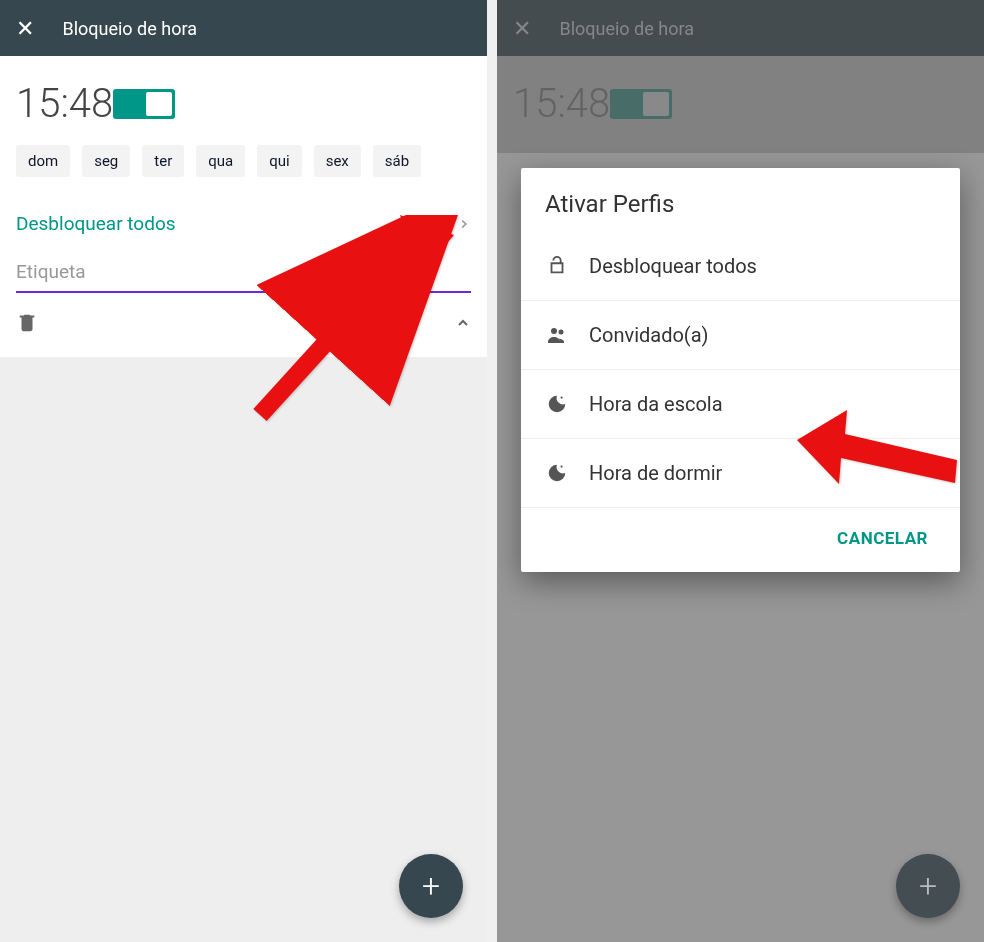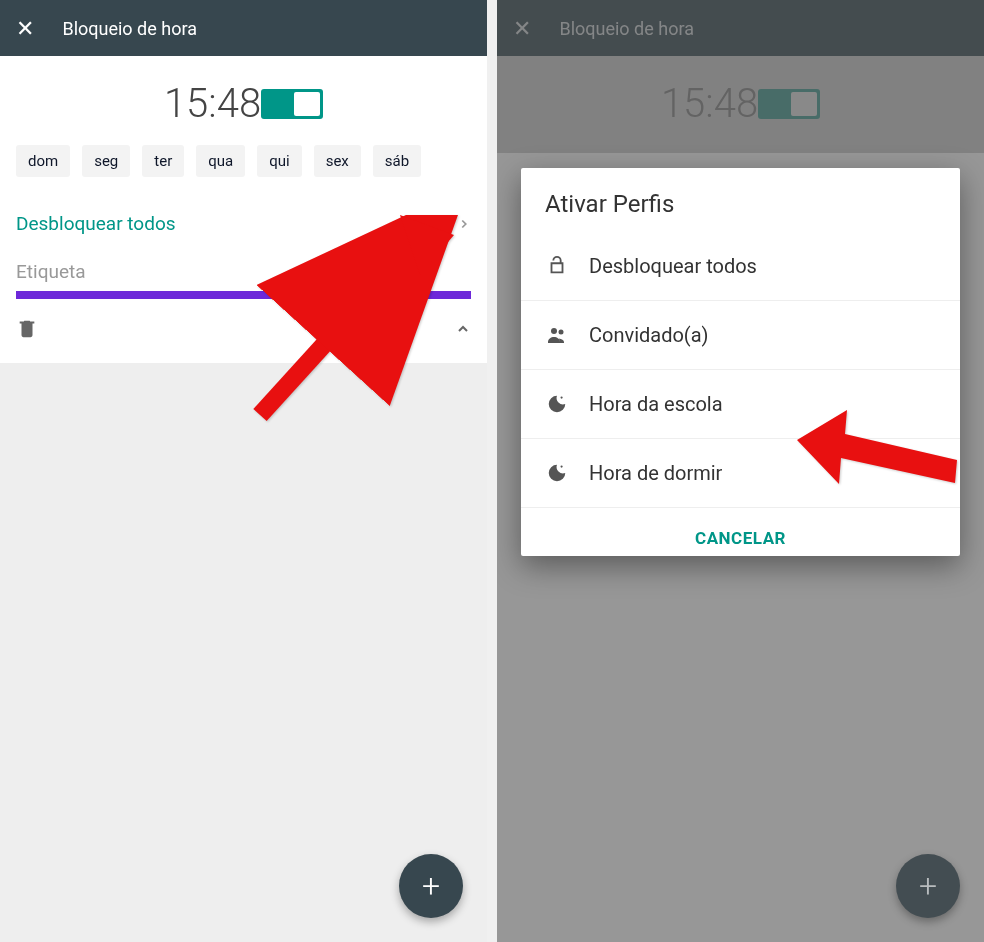--- a/index.html
+++ b/index.html
@@ -39,21 +39,21 @@
     .appbar-title {
       font-size: 18px;
       font-weight: 400;
     }
     .content {
       background: #ffffff;
       padding: 10px 16px 8px 16px;
     }
     .time-row {
       display: flex;
-      justify-content: center;
+      justify-content: flex-start;
       align-items: center;
       padding: 14px 0 18px 0;
     }
     .time {
       font-size: 40px;
       font-weight: 300;
       color: #444;
     }
     .toggle {
       width: 62px;
@@ -96,21 +96,21 @@
     .profile-label {
       color: #009688;
       font-size: 19px;
     }
     .chevron {
       color: #999;
       font-size: 22px;
     }
     .etiqueta {
       padding: 10px 0 8px 0;
-      border-bottom: 8px solid #6d28d9;
+      border-bottom: 2px solid #6d28d9;
     }
     .etiqueta-input {
       border: none;
       outline: none;
       font-size: 19px;
       color: #999;
       width: 100%;
       background: transparent;
     }
     .etiqueta-input::placeholder {
@@ -197,22 +197,22 @@
       font-size: 20px;
       color: #333;
       flex: 1;
     }
     .dialog-item .item-chevron {
       color: #999;
       font-size: 22px;
     }
     .dialog-actions {
       display: flex;
-      justify-content: center;
-      padding: 12px 20px 0 20px;
+      justify-content: flex-end;
+      padding: 12px 20px 16px 20px;
     }
     .cancel-btn {
       color: #009688;
       font-weight: 700;
       font-size: 17px;
       letter-spacing: 0.5px;
       cursor: pointer;
       padding: 8px 12px;
     }
     

